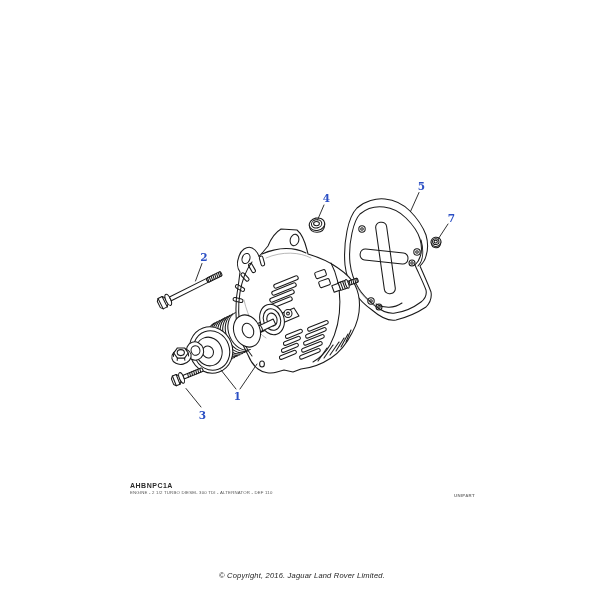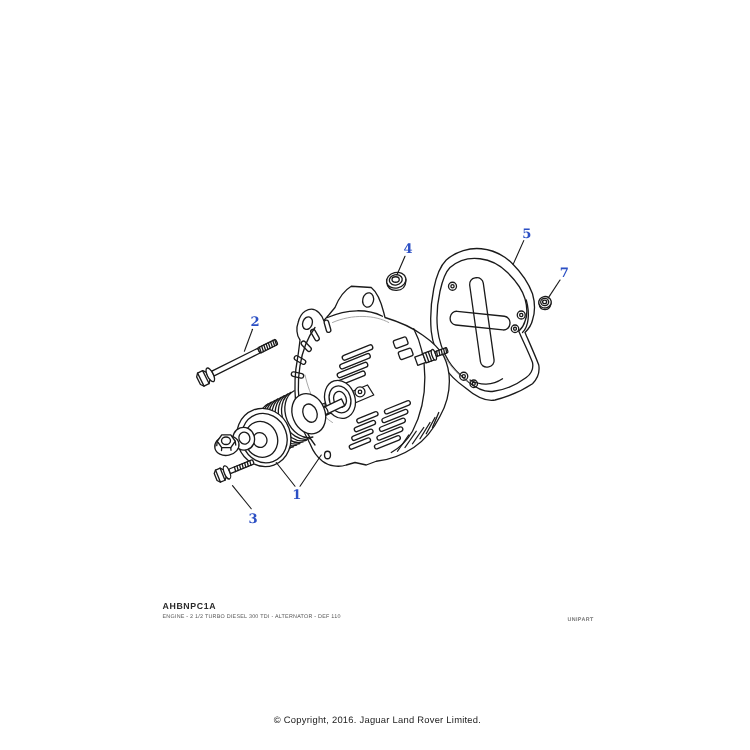--- a/index.html
+++ b/index.html
@@ -13,21 +13,21 @@
   .callout{font-family:"DejaVu Serif", serif;font-weight:bold;font-size:10.5px;
            fill:var(--callout,#2b4fc4);text-anchor:middle;}
   .footer-code{position:absolute;left:130px;top:482px;font-size:7px;font-weight:700;
                letter-spacing:.5px;color:#2a2a2a;line-height:7px;}
   .footer-desc{position:absolute;left:130px;top:490.5px;font-size:4.3px;color:#555;
                letter-spacing:.2px;line-height:4.5px;}
   .footer-brand{position:absolute;left:454px;top:493.5px;font-size:4.3px;color:#777;
                 font-weight:600;letter-spacing:.3px;line-height:4.5px;}
   .copyright{position:absolute;left:0;top:572px;width:580px;text-align:center;
              padding-left:24px;box-sizing:border-box;font-size:7.5px;color:#222;
-             letter-spacing:.2px;line-height:8px;}
+             letter-spacing:.2px;line-height:8px;font-style:italic;}
 </style>
 </head>
 <body>
 
 <div class="stage">
 
   <svg width="600" height="600" viewBox="0 0 600 600">
 
     <g>
       <path class="fw" d="M357,208 C365,201 376,198 385,199 C395,200 404,205 410,211

